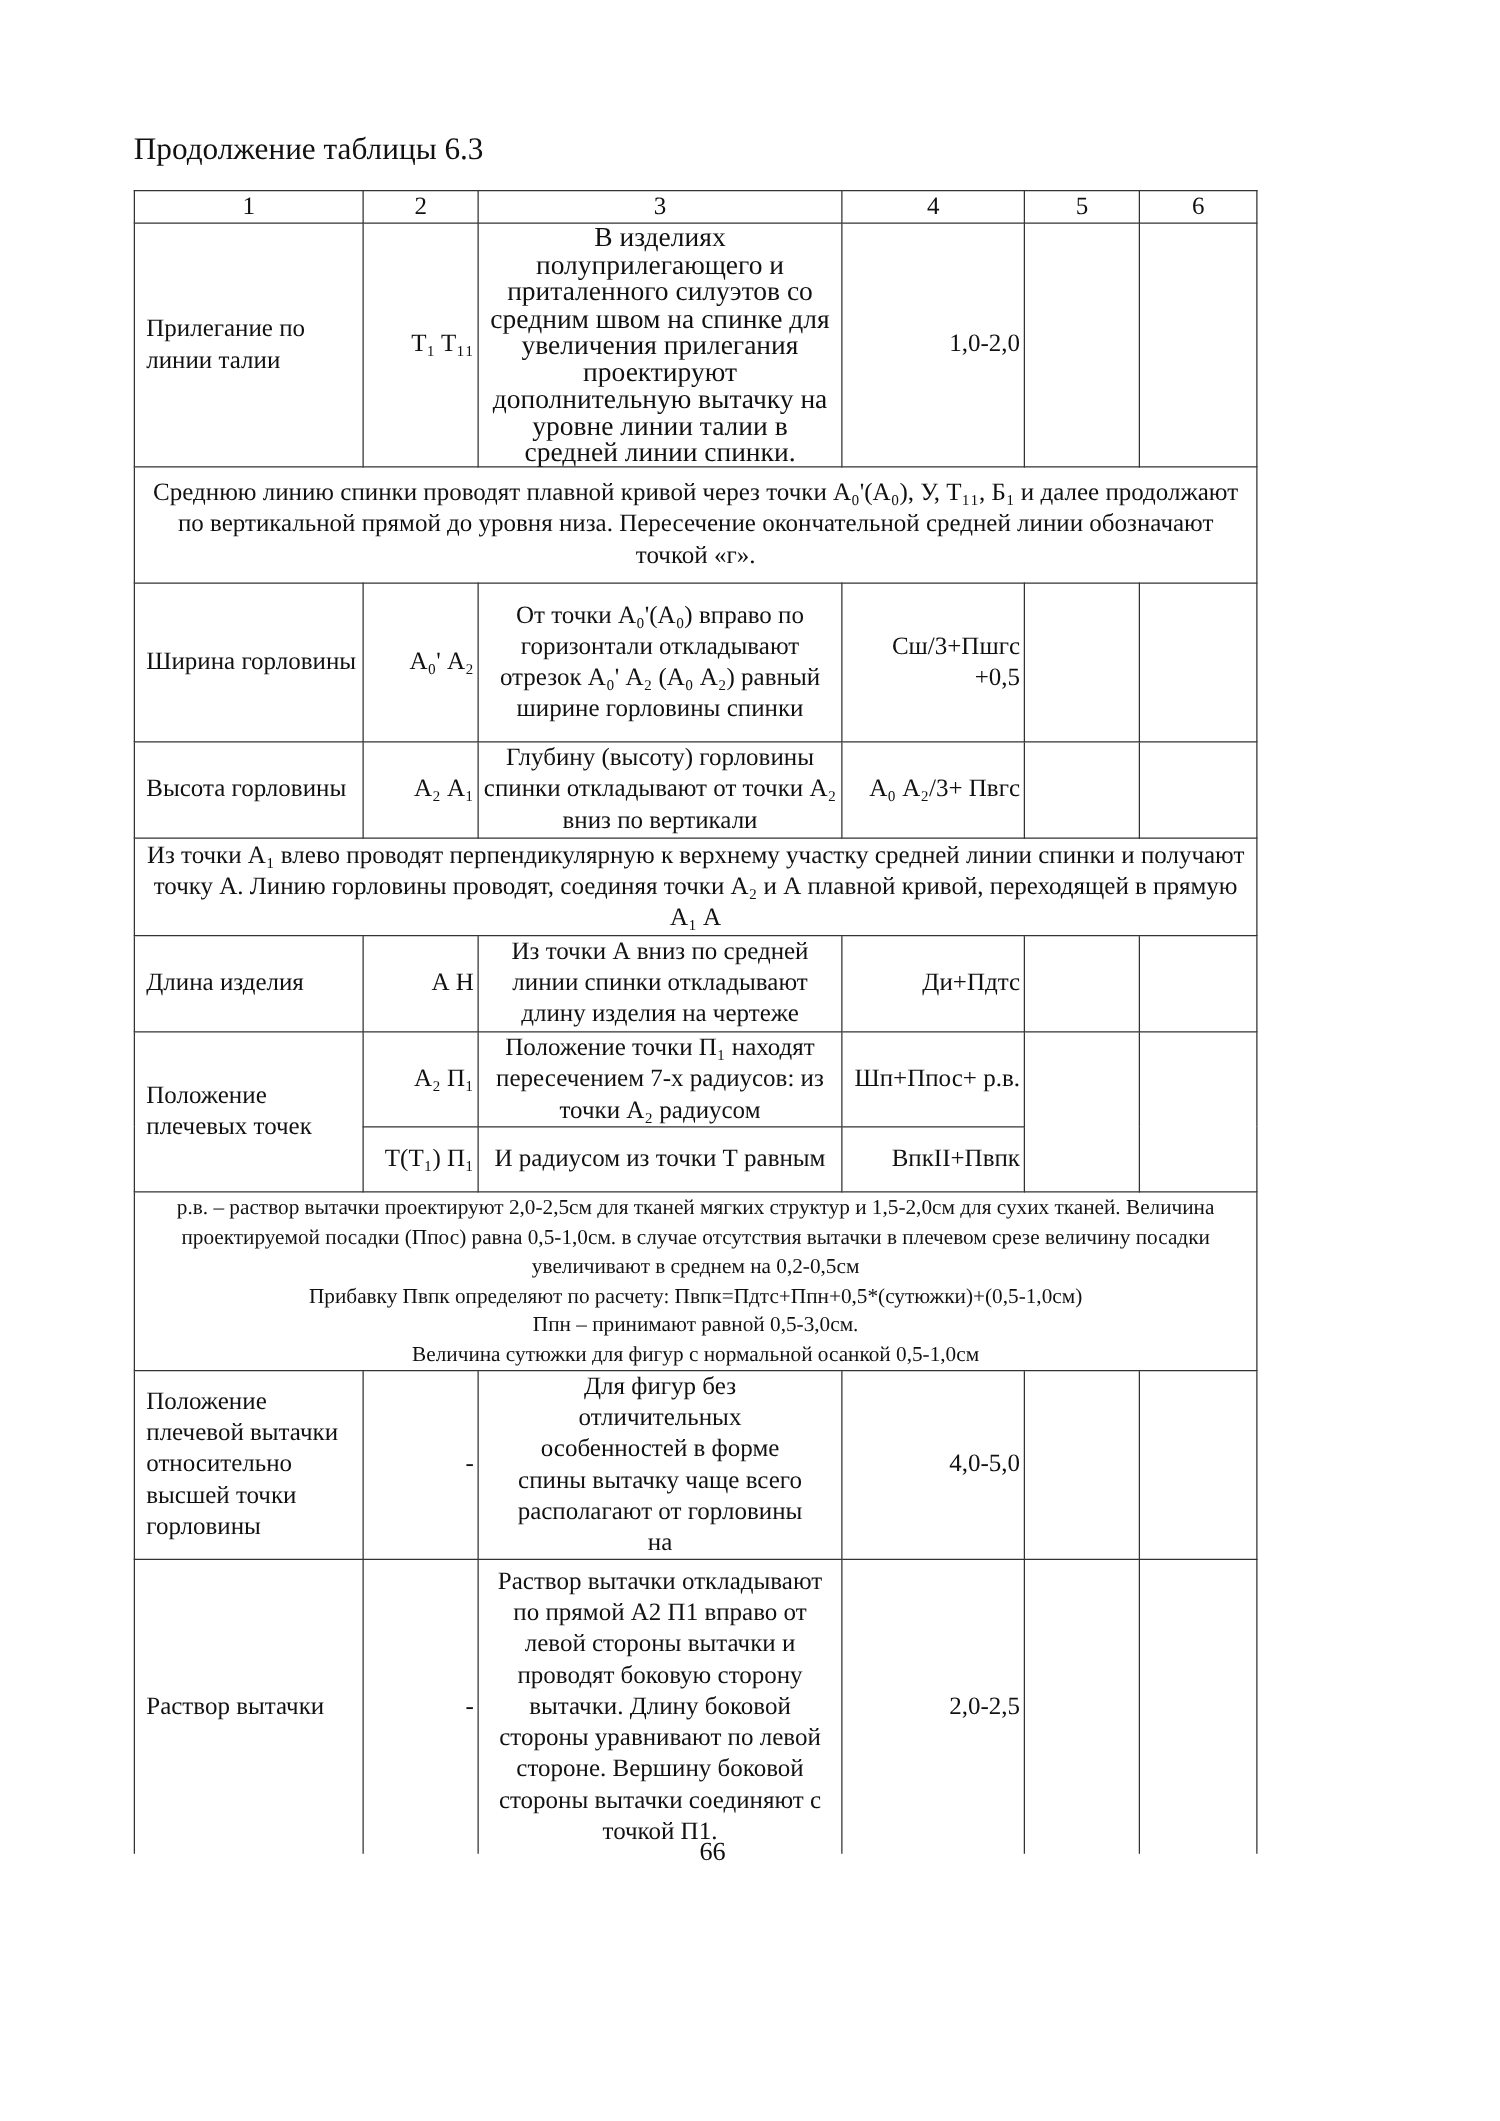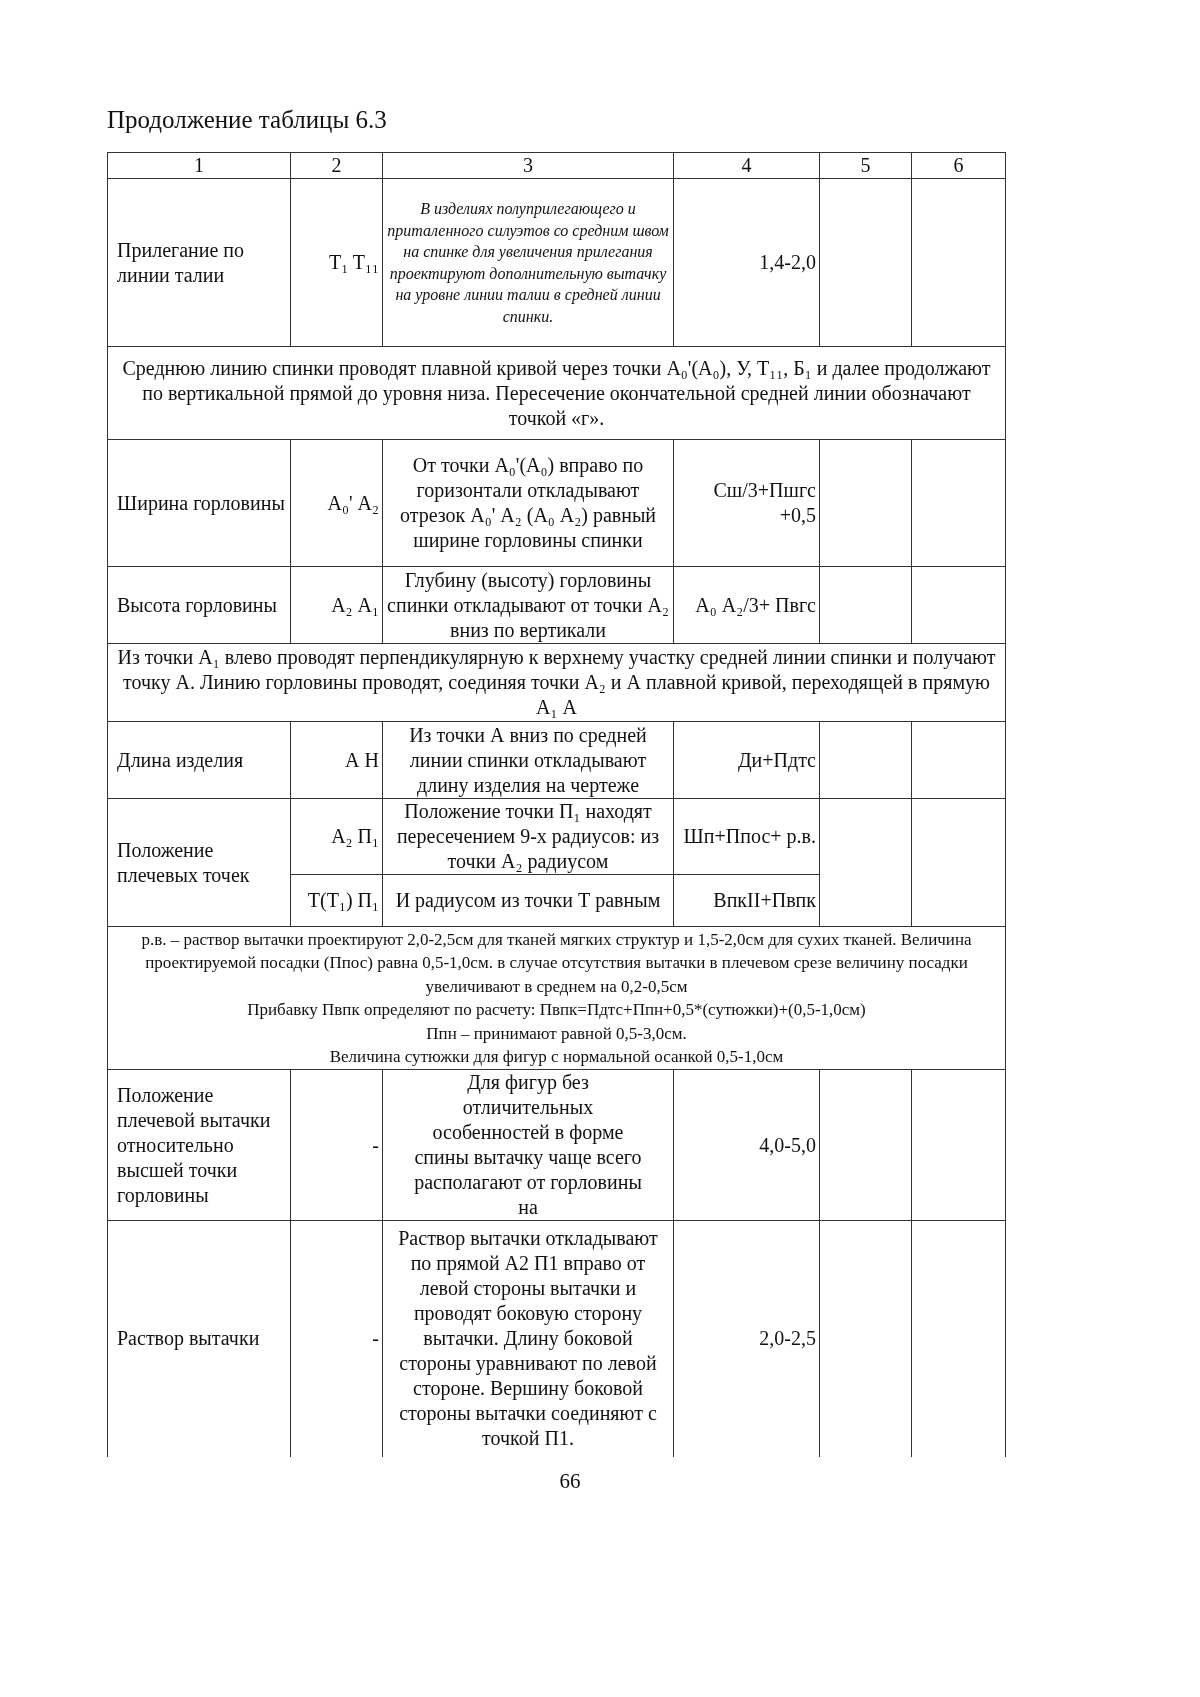--- a/index.html
+++ b/index.html
@@ -9,21 +9,21 @@
   .page-number { position: absolute; left: 16px; width: 1108px; top: 1469px; text-align: center; font-size: 21px; }
   table.main { position: absolute; left: 107px; top: 152px; width: 898px;
                border-collapse: collapse; table-layout: fixed; }
   table.main td { border: 1.5px solid #333; padding: 0 3px; vertical-align: middle;
                   font-size: 20px; line-height: 25px; }
   table.main tr.last td { border-bottom: none; }
   .c { text-align: right; }
   .l { text-align: left; padding-left: 9px !important; }
   .hdr td { height: 24px; text-align: center; font-size: 20px; line-height: 24px; }
   .desc { text-align: center; font-size: 19.5px; line-height: 24px; }
-  .desc.tight { font-size: 16px; line-height: 21.5px; font-style: italic; }
+  .desc.tight { font-size: 22px; line-height: 21.5px; }
   .note { text-align: center; font-size: 20px; line-height: 26px; padding: 0 6px !important; }
   .note.small { font-size: 17px; line-height: 23.5px; }
 </style>
 </head>
 <body>
 
 <div class="caption">Продолжение таблицы 6.3</div>
 
 <table class="main">
   <colgroup>
@@ -42,21 +42,21 @@
     <td>3</td>
     <td>4</td>
     <td>5</td>
     <td>6</td>
   </tr>
 
   <tr style="height:168px">
     <td class="l">Прилегание по линии талии</td>
     <td class="c">T₁ T₁₁</td>
     <td class="desc tight">В изделиях полуприлегающего и приталенного силуэтов со средним швом на спинке для увеличения прилегания проектируют дополнительную вытачку на уровне линии талии в средней линии спинки.</td>
-    <td class="c">1,4-2,0</td>
+    <td class="c">1,0-2,0</td>
     <td></td>
     <td></td>
   </tr>
 
   <tr style="height:93px">
     <td colspan="6" class="note">Среднюю линию спинки проводят плавной кривой через точки А₀'(А₀), У, Т₁₁, Б₁ и далее продолжают по вертикальной прямой до уровня низа. Пересечение окончательной средней линии обозначают точкой «г».</td>
   </tr>
 
   <tr style="height:127px">
     <td class="l">Ширина горловины</td>
@@ -85,21 +85,21 @@
     <td class="c">А Н</td>
     <td class="desc">Из точки А вниз по средней линии спинки откладывают длину изделия на чертеже</td>
     <td class="c">Ди+Пдтс</td>
     <td></td>
     <td></td>
   </tr>
 
   <tr style="height:76px">
     <td rowspan="2" class="l">Положение плечевых точек</td>
     <td class="c">А₂ П₁</td>
-    <td class="desc">Положение точки П₁ находят пересечением 9-х радиусов: из точки А₂ радиусом</td>
+    <td class="desc">Положение точки П₁ находят пересечением 7-х радиусов: из точки А₂ радиусом</td>
     <td class="c">Шп+Ппос+ р.в.</td>
     <td rowspan="2"></td>
     <td rowspan="2"></td>
   </tr>
   <tr style="height:52px">
     <td class="c">Т(Т₁) П₁</td>
     <td class="desc">И радиусом из точки Т равным</td>
     <td class="c">ВпкII+Пвпк</td>
   </tr>
 

